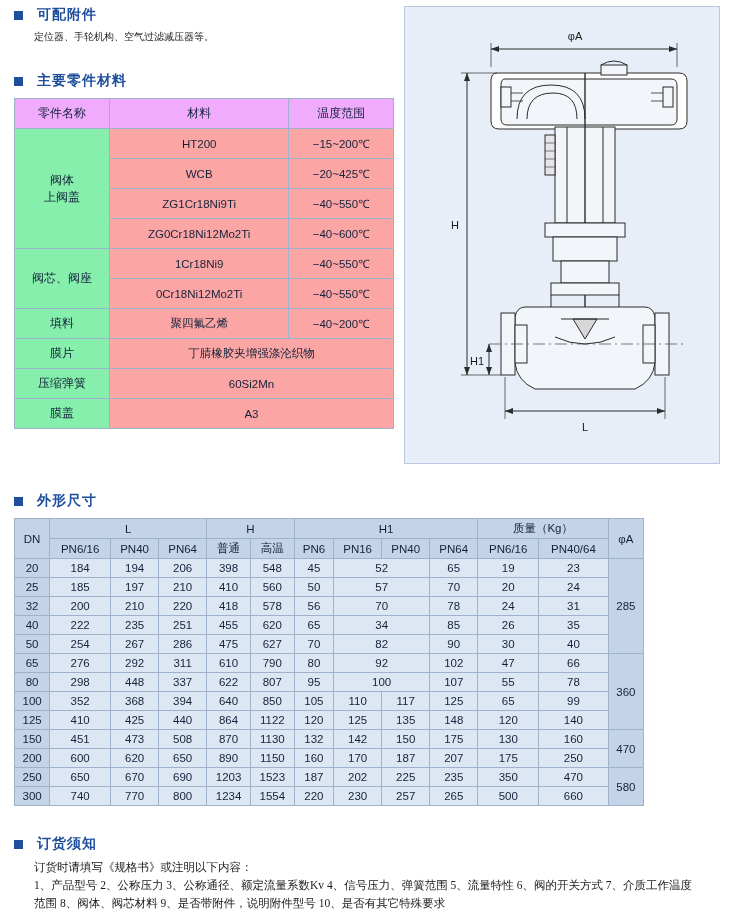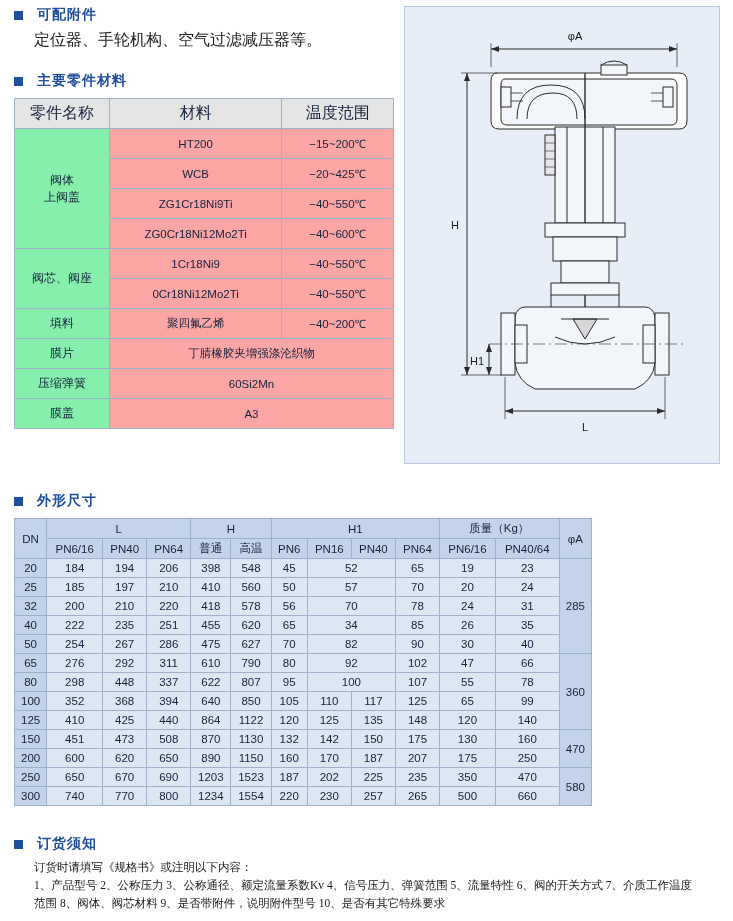--- a/index.html
+++ b/index.html
@@ -11,42 +11,42 @@
     color: #1a1a1a;
   }
   .page { position: relative; width: 733px; height: 921px; overflow: hidden; }
 
   
   .sec-head { display: flex; align-items: center; gap: 14px; }
   .sec-head .sq { width: 9px; height: 9px; background: #1f4e9c; display:inline-block; }
   .sec-head .title {
     color: #1f4e9c; font-weight: bold; font-size: 14px; letter-spacing: 1px;
   }
-  .sec-sub { font-size: 16px; color: #222; margin: 6px 0 0 20px; }
+  .sec-sub { font-size: 10px; color: #222; margin: 6px 0 0 20px; }
 
   
   #block-accessories { position: absolute; left: 14px; top: 6px; width: 380px; }
   #block-materials  { position: absolute; left: 14px; top: 72px; width: 380px; }
   #block-figure     { position: absolute; left: 404px; top: 6px; width: 316px; height: 458px;
                       background: #e8eef7; border: 1px solid #b9c8de; }
-  #block-dimensions { position: absolute; left: 14px; top: 492px; width: 578px; }
+  #block-dimensions { position: absolute; left: 14px; top: 492px; width: 630px; }
   #block-order      { position: absolute; left: 14px; top: 835px; width: 706px; }
 
   
   table { border-collapse: collapse; width: 100%; }
   td, th {
     border: 1px solid #9fb2cc;
     font-size: 11.5px;
     text-align: center;
     padding: 2px 3px;
     font-weight: normal;
     color: #14223a;
   }
   .mat-table { margin-top: 8px; }
-  .mat-table th { background: #e5e5e5; height: 30px; font-size: 16px; }
+  .mat-table th { background: #f0abfc; height: 30px; font-size: 12px; }
   .mat-table td { height: 30px; background: #dde7f3; }
   .mat-table td.lbl { background: #86efac; width: 95px; font-size: 12px; }
   .mat-table td.val { background: #fca5a5; }
 
   .dim-table { margin-top: 8px; }
   .dim-table th { background: #c3d3e8; font-size: 11.5px; height: 20px; }
   .dim-table td { background: #dde7f3; height: 19px; }
   .dim-table td.dn { background: #c3d3e8; }
 
   

